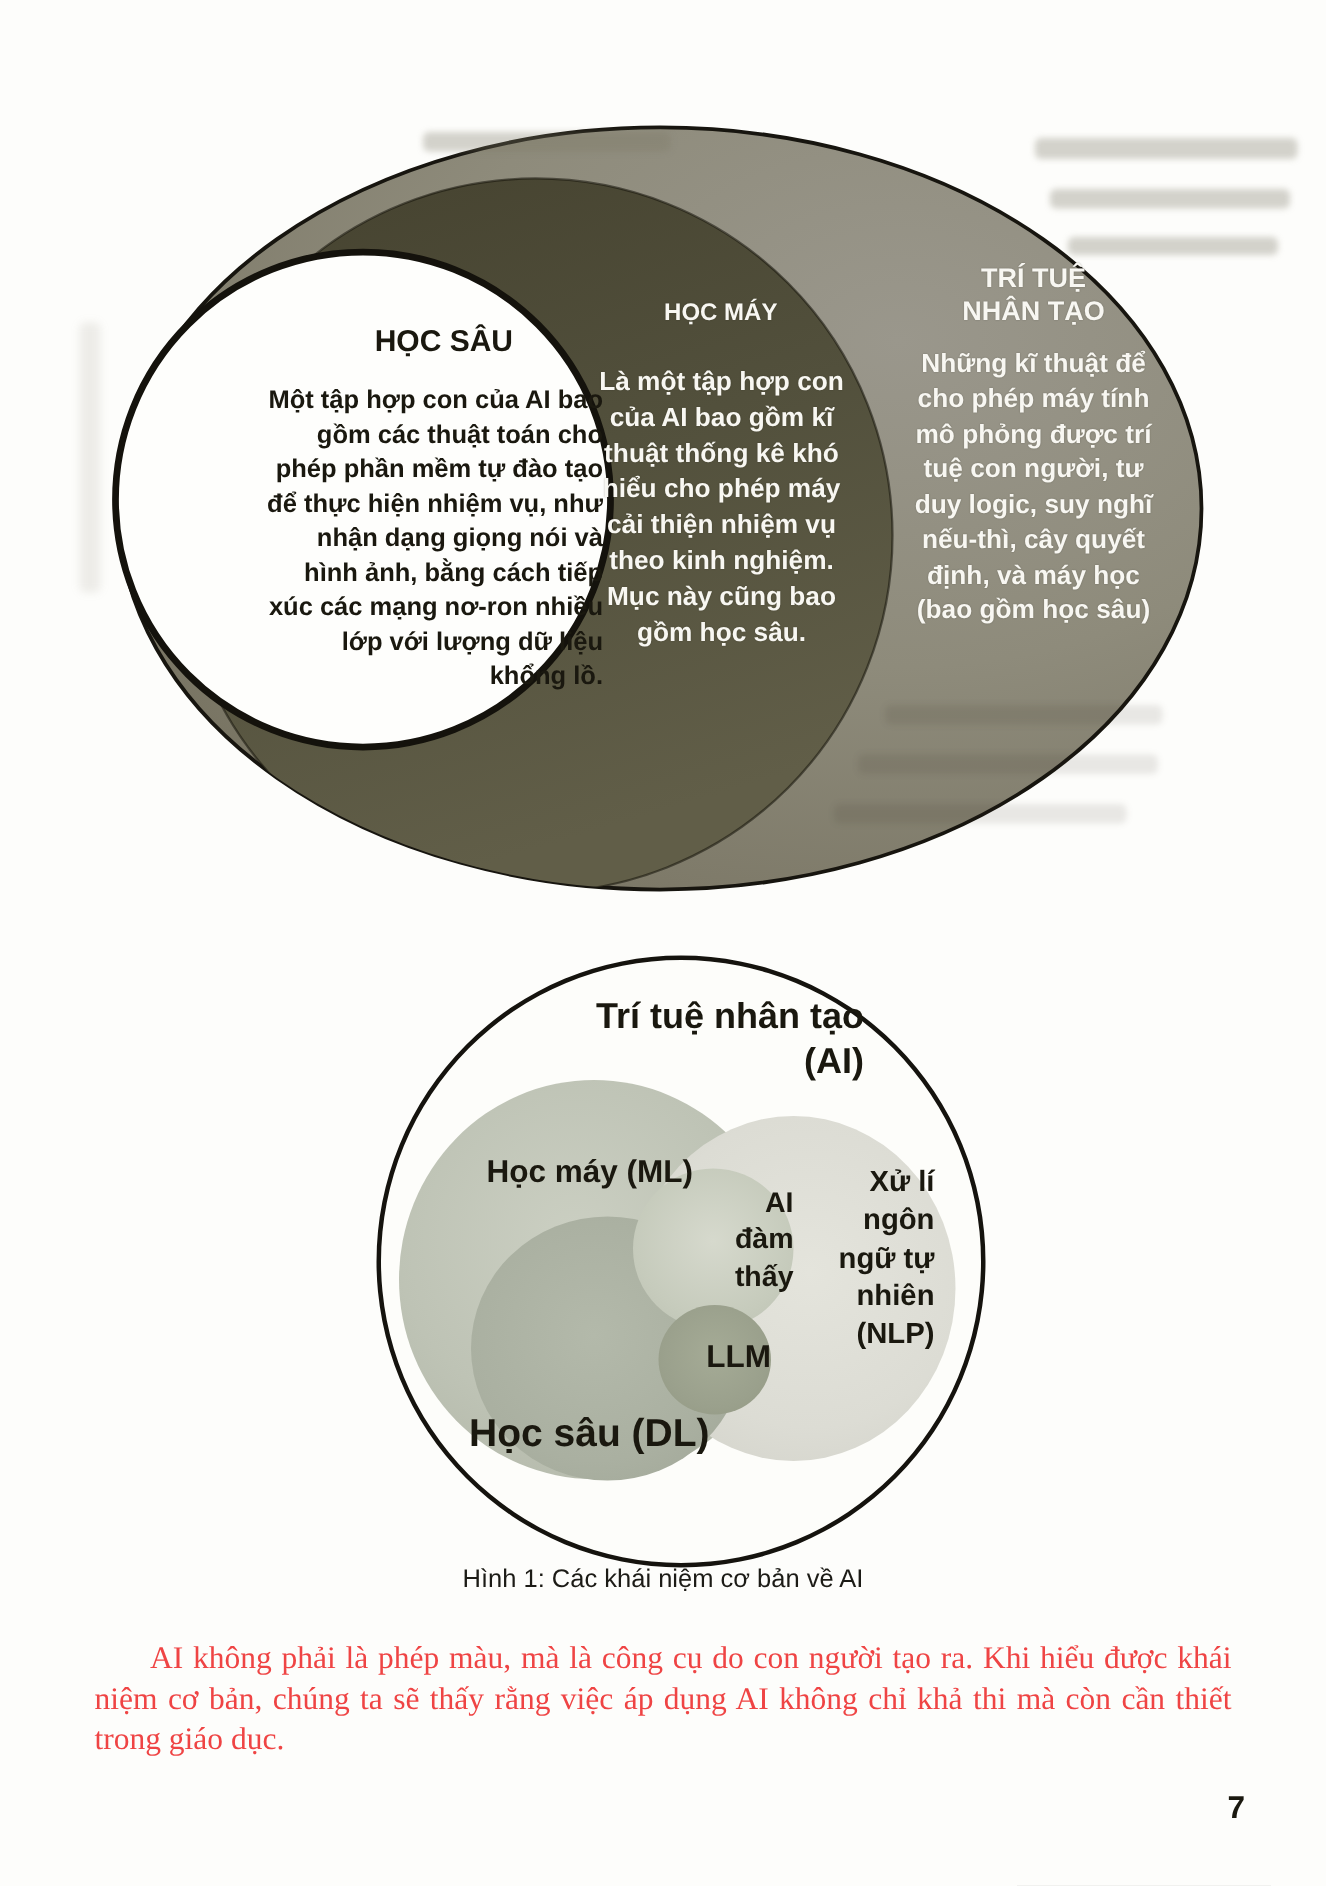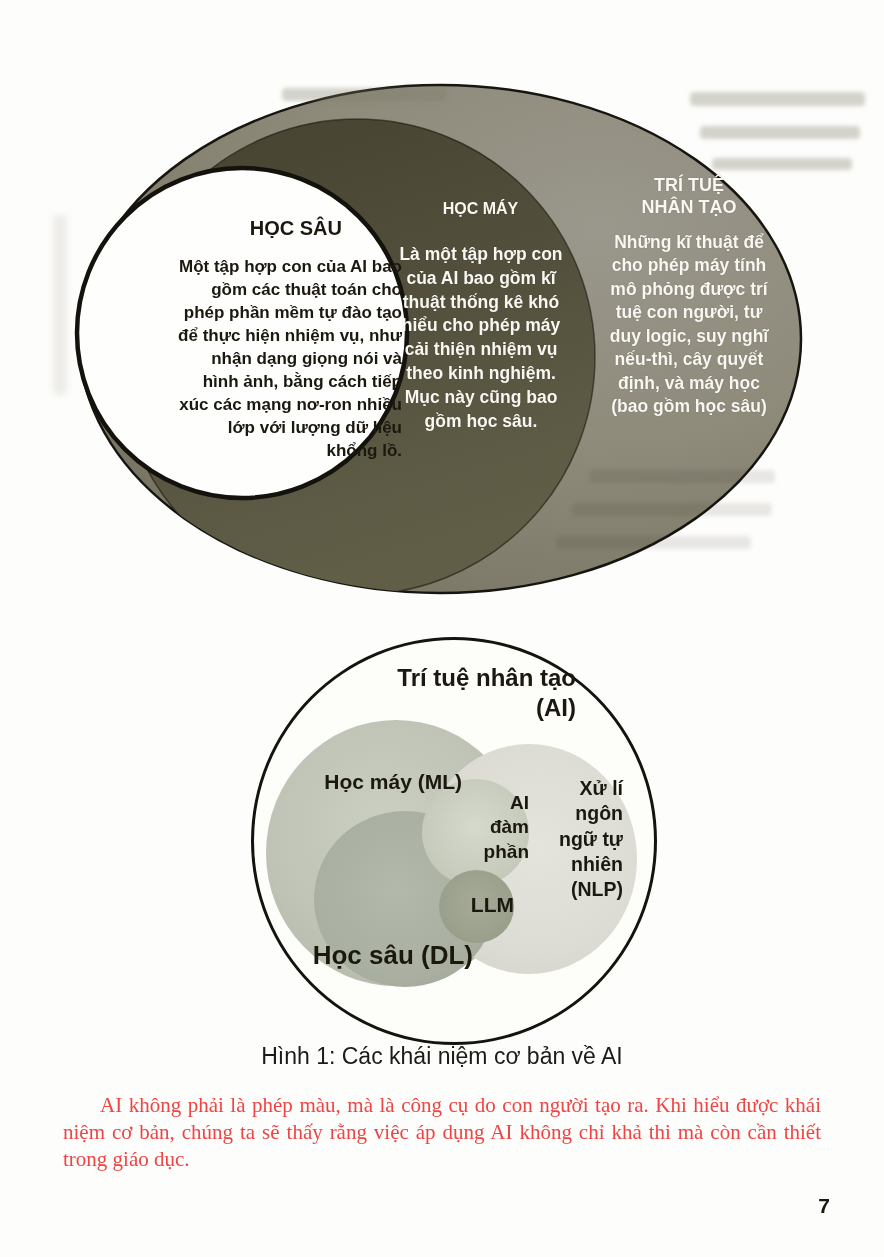--- a/index.html
+++ b/index.html
@@ -31,21 +31,21 @@
   .venn-conv{left:422px;top:779px;width:107px;height:107px;background:radial-gradient(circle at 50% 45%,#d6d9cd 0%,#c6cbbc 65%,#bbc0b1 100%);}
   .venn-llm{left:439px;top:870px;width:75px;height:73px;background:radial-gradient(circle at 50% 45%,#a5ab96 0%,#9aa08c 65%,#929881 100%);}
   
   .venn-title{left:326px;top:663px;width:250px;font-size:24px;line-height:1.26;}
   .venn-ml-label{left:282px;top:745px;width:180px;font-size:21px;margin-top:25px;}
   .venn-dl-label{left:288px;top:940px;width:185px;font-size:26px;}
   .venn-conv-label{left:422px;top:791px;width:107px;font-size:19px;line-height:1.28;}
   .venn-llm-label{left:439px;top:893px;width:75px;font-size:21px;}
   .venn-nlp-label{left:508px;top:776px;width:115px;font-size:19.5px;line-height:1.3;}
   
-  .caption{left:0;top:1043px;width:884px;font-size:23px;font-weight:normal;color:#1c1b16;}
+  .caption{left:0;top:1043px;width:884px;font-size:17px;font-weight:normal;color:#1c1b16;}
   .paragraph{
     position:absolute;left:63px;top:1092px;width:758px;
     font-family:"Liberation Serif",serif;font-size:21px;line-height:1.29;
     text-align:justify;text-indent:37px;color:#ef4444;white-space:normal;
   }
   .pagenum{left:790px;top:1194px;width:40px;font-size:21px;}
   
   .bleed{position:absolute;border-radius:4px;filter:blur(2px);pointer-events:none;}
   .bleed-white{background:rgba(125,120,104,.32);}
   .bleed-gray{background:rgba(45,42,30,.10);}
@@ -127,21 +127,21 @@
   <div class="circle venn-dl"></div>
   <div class="circle venn-conv"></div>
   <div class="circle venn-llm"></div>
 
   <div class="dtext dark-text venn-title">Trí tuệ nhân tạo
 (AI)</div>
   <div class="dtext dark-text venn-ml-label">Học máy (ML)</div>
   <div class="dtext dark-text venn-dl-label">Học sâu (DL)</div>
   <div class="dtext dark-text venn-conv-label">AI
 đàm
-phần</div>
+thấy</div>
   <div class="dtext dark-text venn-llm-label">LLM</div>
   <div class="dtext dark-text venn-nlp-label">Xử lí
 ngôn
 ngữ tự
 nhiên
 (NLP)</div>
 
   <div class="dtext caption">Hình 1: Các khái niệm cơ bản về AI</div>
 
   <div class="paragraph">AI không phải là phép màu, mà là công cụ do con người tạo ra. Khi hiểu được khái niệm cơ bản, chúng ta sẽ thấy rằng việc áp dụng AI không chỉ khả thi mà còn cần thiết trong giáo dục.</div>

